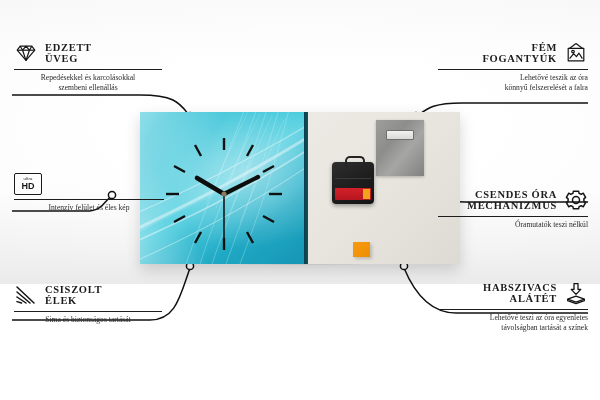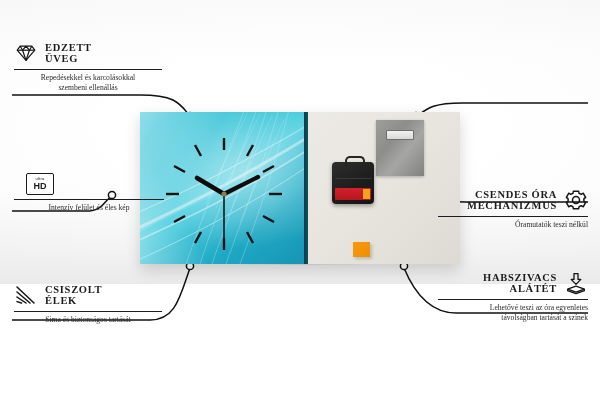--- a/index.html
+++ b/index.html
@@ -103,21 +103,21 @@
   .left .co-title{text-align:left;}
   .left .co-desc{text-align:center;}
   .right .co-head{justify-content:flex-end;flex-direction:row;}
   .right .co-title{text-align:right;}
   .right .co-desc{text-align:right;}
   .ico{width:24px;height:24px;flex:0 0 24px;display:block;}
 
   .hd-box{
     width:26px;height:20px;border:1.4px solid #1b1b1b;border-radius:2px;
     display:flex;flex-direction:column;align-items:center;justify-content:center;
-    flex:0 0 26px;line-height:1;margin-left:12px;
+    flex:0 0 26px;line-height:1;
   }
   .hd-box .u{font-size:4.2px;letter-spacing:.2px;color:#1b1b1b;font-family:"Liberation Sans",sans-serif;}
   .hd-box .h{font-size:9px;font-weight:700;color:#1b1b1b;font-family:"Liberation Sans",sans-serif;}
 
   svg.conn{position:absolute;left:0;top:0;width:600px;height:400px;pointer-events:none;}
 </style>
 </head>
 <body>
 
 <div id="stage">
@@ -264,39 +264,59 @@
       </svg>
       <div>
         <div class="co-title">CSISZOLT</div>
         <div class="co-title">ÉLEK</div>
       </div>
     </div>
     <div class="co-rule"></div>
     <div class="co-desc">Sima és biztonságos tartását</div>
   </div>
 
+  <div class="callout right" style="left:438px;top:41px;width:150px;">
+    <div class="co-head">
+      <div>
+        <div class="co-title">FÉM</div>
+        <div class="co-title">FOGANTYÚK</div>
+      </div>
+      <svg class="ico" viewBox="0 0 24 24">
+        <g fill="none" stroke="#141414" stroke-width="1.2" stroke-linejoin="round">
+          <path d="M12,2.6 L18.6,7.4"></path>
+          <path d="M12,2.6 L5.4,7.4"></path>
+          <rect x="4.2" y="7.4" width="15.6" height="12.4"></rect>
+          <path d="M5.6,17.6 L9.6,12.6 L12.4,15.6 L15,12.2 L18.4,17.6"></path>
+          <circle cx="9" cy="10.6" r="1.3"></circle>
+        </g>
+      </svg>
+    </div>
+    <div class="co-rule"></div>
+    <div class="co-desc">Lehetővé teszik az óra
+könnyű felszerelését a falra</div>
+  </div>
 
   <div class="callout right" style="left:438px;top:188px;width:150px;">
     <div class="co-head">
       <div>
         <div class="co-title">CSENDES ÓRA</div>
         <div class="co-title">MECHANIZMUS</div>
       </div>
       <svg class="ico" viewBox="0 0 24 24">
         <g fill="none" stroke="#141414" stroke-width="1.5" stroke-linejoin="round">
           <path d="M9.4,3.2 L14.6,3.2 L15.1,5.4 L17.2,6.3 L19.2,5.2 L21.6,9.4 L19.9,10.9 L19.9,13.1 L21.6,14.6 L19.2,18.8 L17.2,17.7 L15.1,18.6 L14.6,20.8 L9.4,20.8 L8.9,18.6 L6.8,17.7 L4.8,18.8 L2.4,14.6 L4.1,13.1 L4.1,10.9 L2.4,9.4 L4.8,5.2 L6.8,6.3 L8.9,5.4 Z"></path>
           <circle cx="12" cy="12" r="3.5"></circle>
         </g>
       </svg>
     </div>
     <div class="co-rule"></div>
     <div class="co-desc">Óramutatók teszi nélkül</div>
   </div>
 
-  <div class="callout right" style="left:438px;top:271px;width:150px;">
+  <div class="callout right" style="left:438px;top:281px;width:150px;">
     <div class="co-head">
       <div>
         <div class="co-title">HABSZIVACS</div>
         <div class="co-title">ALÁTÉT</div>
       </div>
       <svg class="ico" viewBox="0 0 24 24">
         <g fill="none" stroke="#141414" stroke-width="1.3" stroke-linejoin="round">
           <path d="M10,2.6 L14,2.6 L14,8.4 L16.8,8.4 L12,13.4 L7.2,8.4 L10,8.4 Z"></path>
           <path d="M12,15.2 L20.4,18.2 L12,21.2 L3.6,18.2 Z"></path>
           <path d="M3.6,18.2 L3.6,19.6 L12,22.6 L20.4,19.6 L20.4,18.2"></path>

